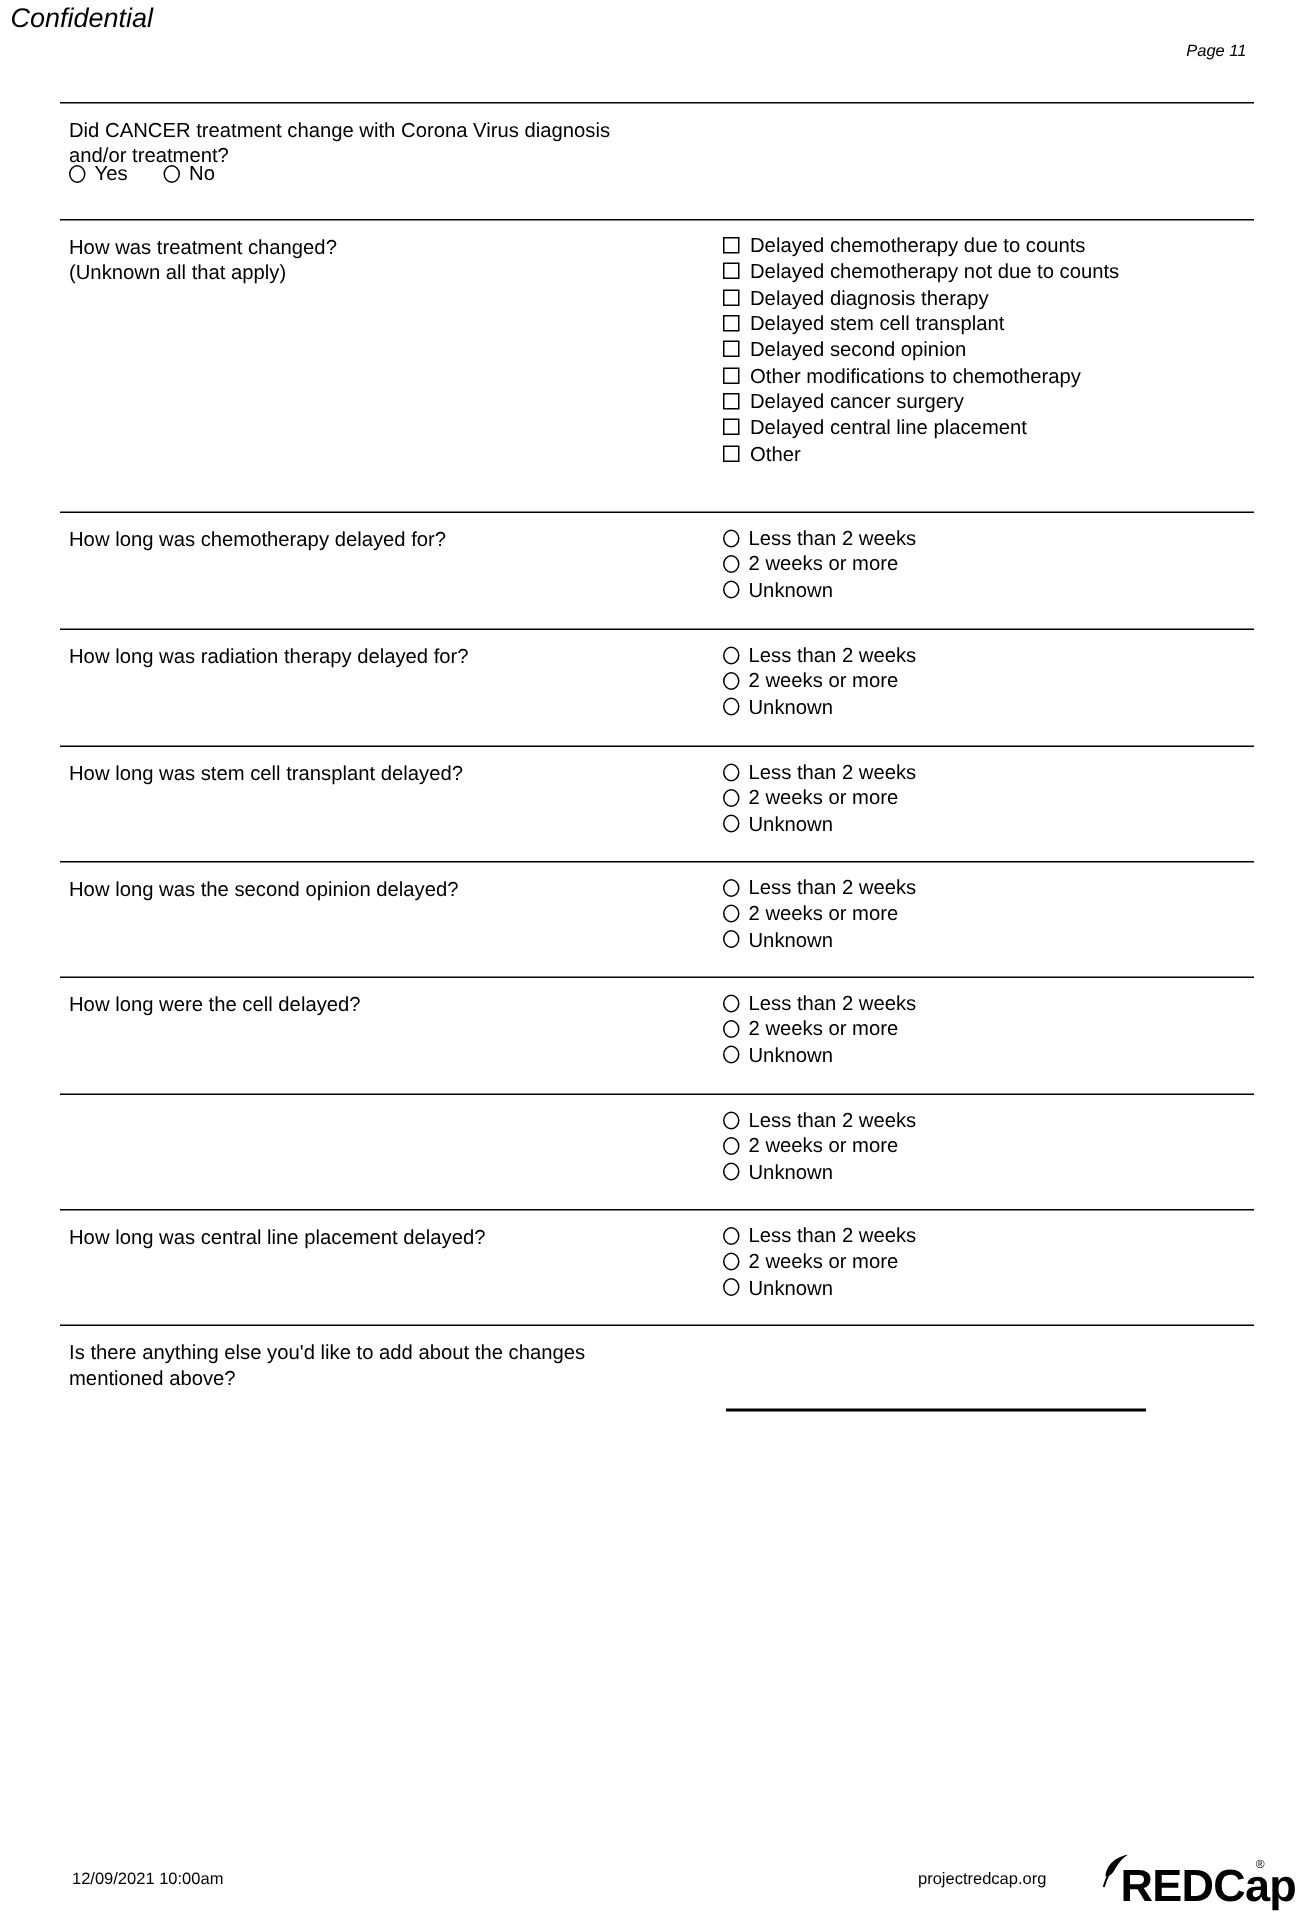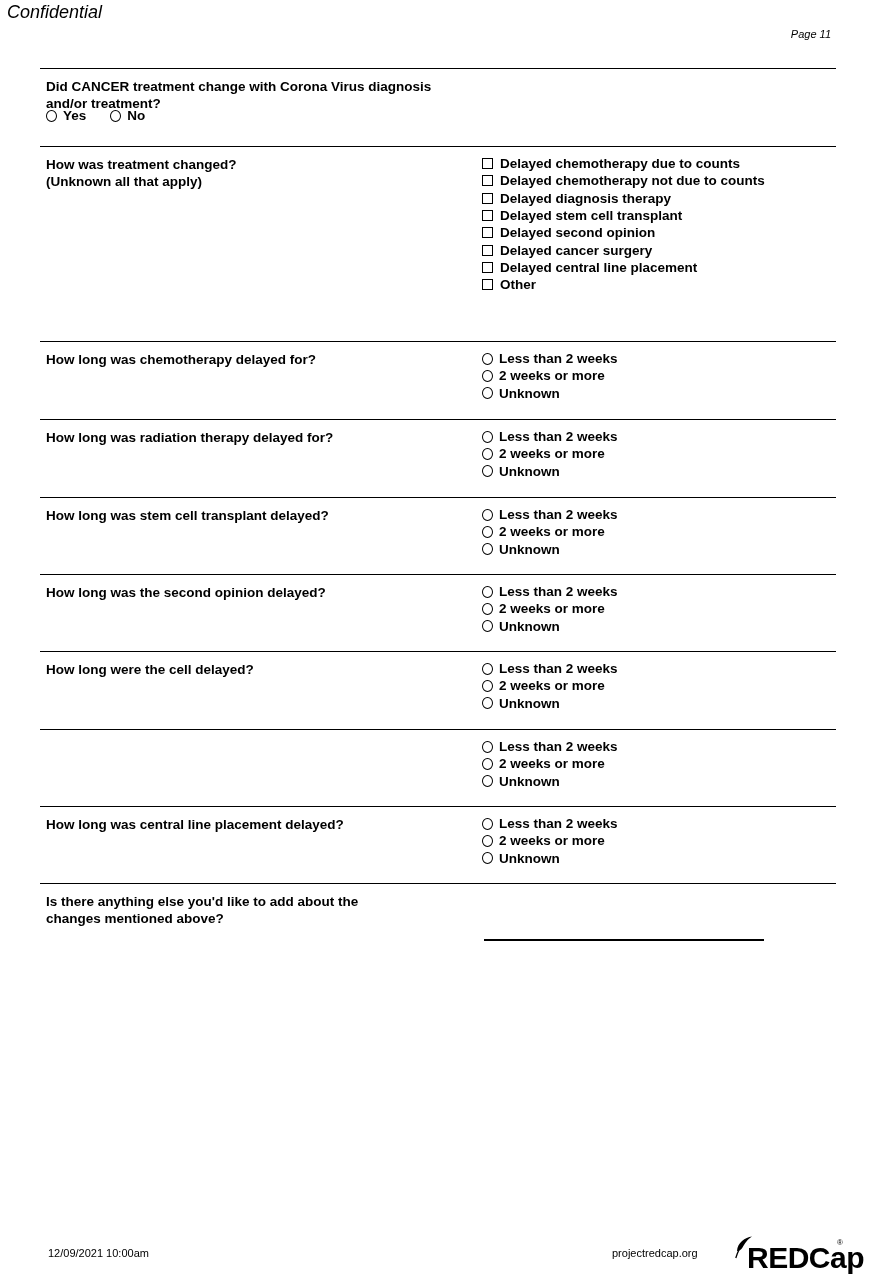--- a/index.html
+++ b/index.html
@@ -5,21 +5,21 @@
   html,body{margin:0;padding:0;}
   body{
     width:877px;height:1275px;position:relative;
     background:#ffffff;color:#000;
     font-family:"Liberation Sans", sans-serif;
     -webkit-font-smoothing:antialiased;
   }
   .confidential{position:absolute;left:7px;top:2px;font-style:italic;font-size:18px;font-weight:500;}
   .page-num{position:absolute;right:46px;top:28px;font-style:italic;font-size:11px;}
 
-  .form{position:absolute;left:40px;top:68px;width:796px;font-weight:bold;}
+  .form{position:absolute;left:40px;top:68px;width:796px;}
   .row{position:relative;border-top:1px solid #000;box-sizing:border-box;}
   .h78{height:78px}.h77{height:77px}.h195{height:195px}.h92{height:92px}
   .qcol{position:absolute;left:6px;top:9px;width:400px;font-size:13.5px;line-height:17px;}
   .qcol.narrow{width:345px;}
   .acol{position:absolute;left:442px;top:8px;}
   .inline-opts{position:absolute;left:6px;top:38px;display:flex;font-size:13.5px;}
   .inline-opts .opt{margin-right:24px;justify-content:flex-end;}
 
   .opt{display:flex;align-items:center;height:17.3px;font-size:13.5px;white-space:nowrap;}
   .rb{width:11px;height:12px;border:1px solid #000;border-radius:50%;margin-right:6px;flex:none;box-sizing:border-box;background:#fff;}
@@ -75,20 +75,24 @@
           <span class="cb"></span>
           <span class="lbl">Delayed diagnosis therapy</span>
         </div>
       <div class="opt">
           <span class="cb"></span>
           <span class="lbl">Delayed stem cell transplant</span>
         </div>
       <div class="opt">
           <span class="cb"></span>
           <span class="lbl">Delayed second opinion</span>
+        </div>
+      <div class="opt">
+          <span class="cb"></span>
+          <span class="lbl">Other modifications to chemotherapy</span>
         </div>
       <div class="opt">
           <span class="cb"></span>
           <span class="lbl">Delayed cancer surgery</span>
         </div>
       <div class="opt">
           <span class="cb"></span>
           <span class="lbl">Delayed central line placement</span>
         </div>
       <div class="opt">

